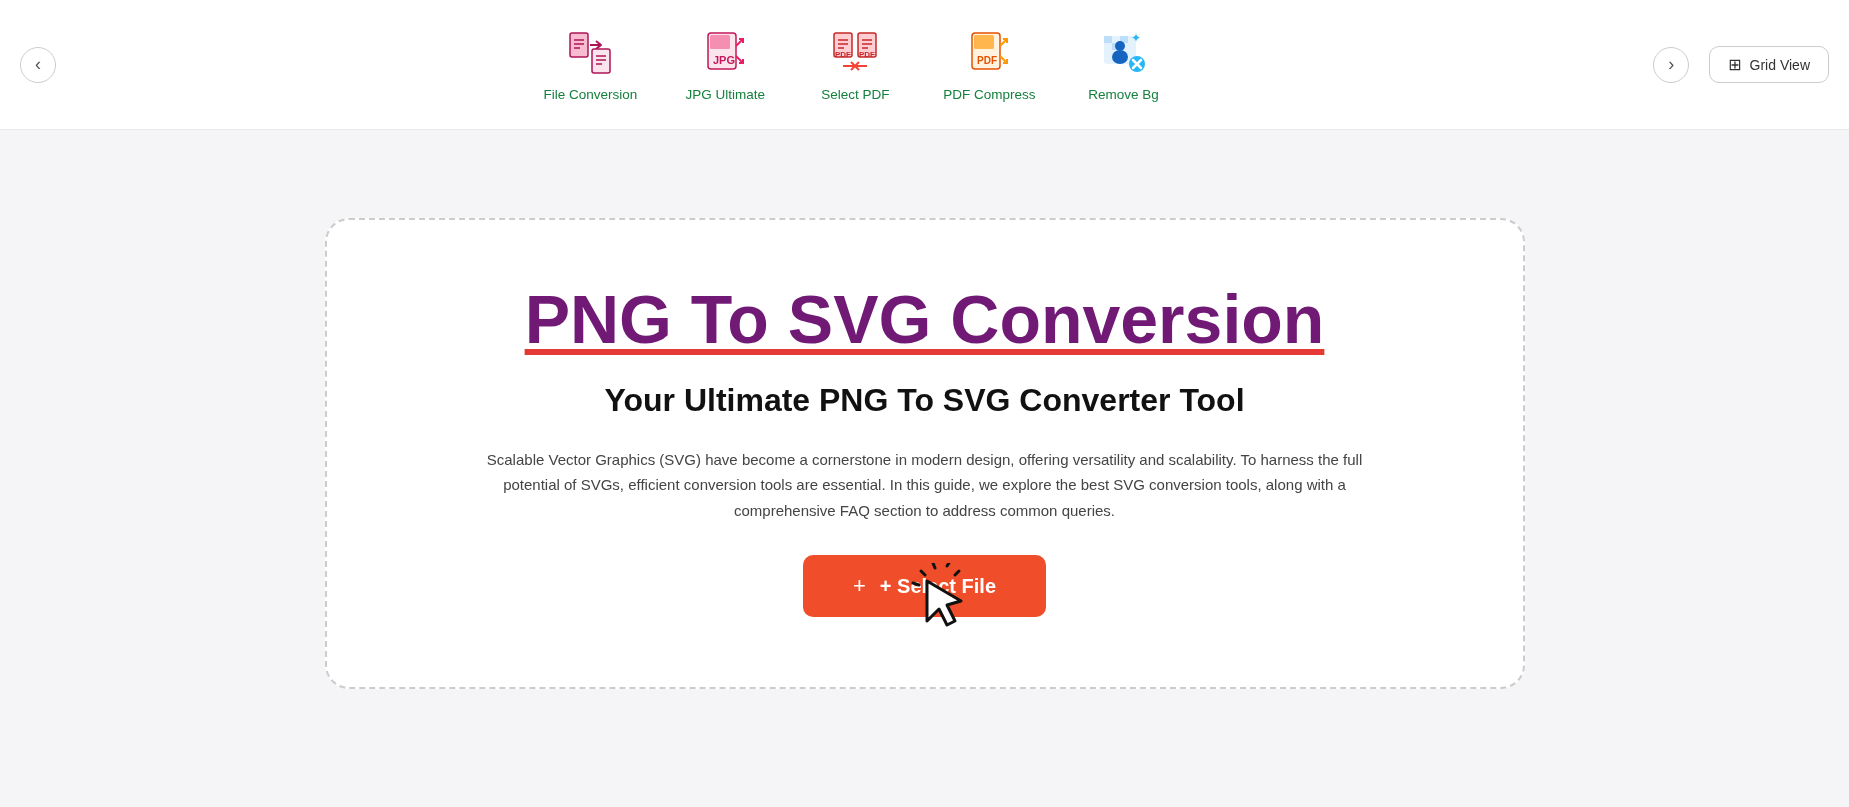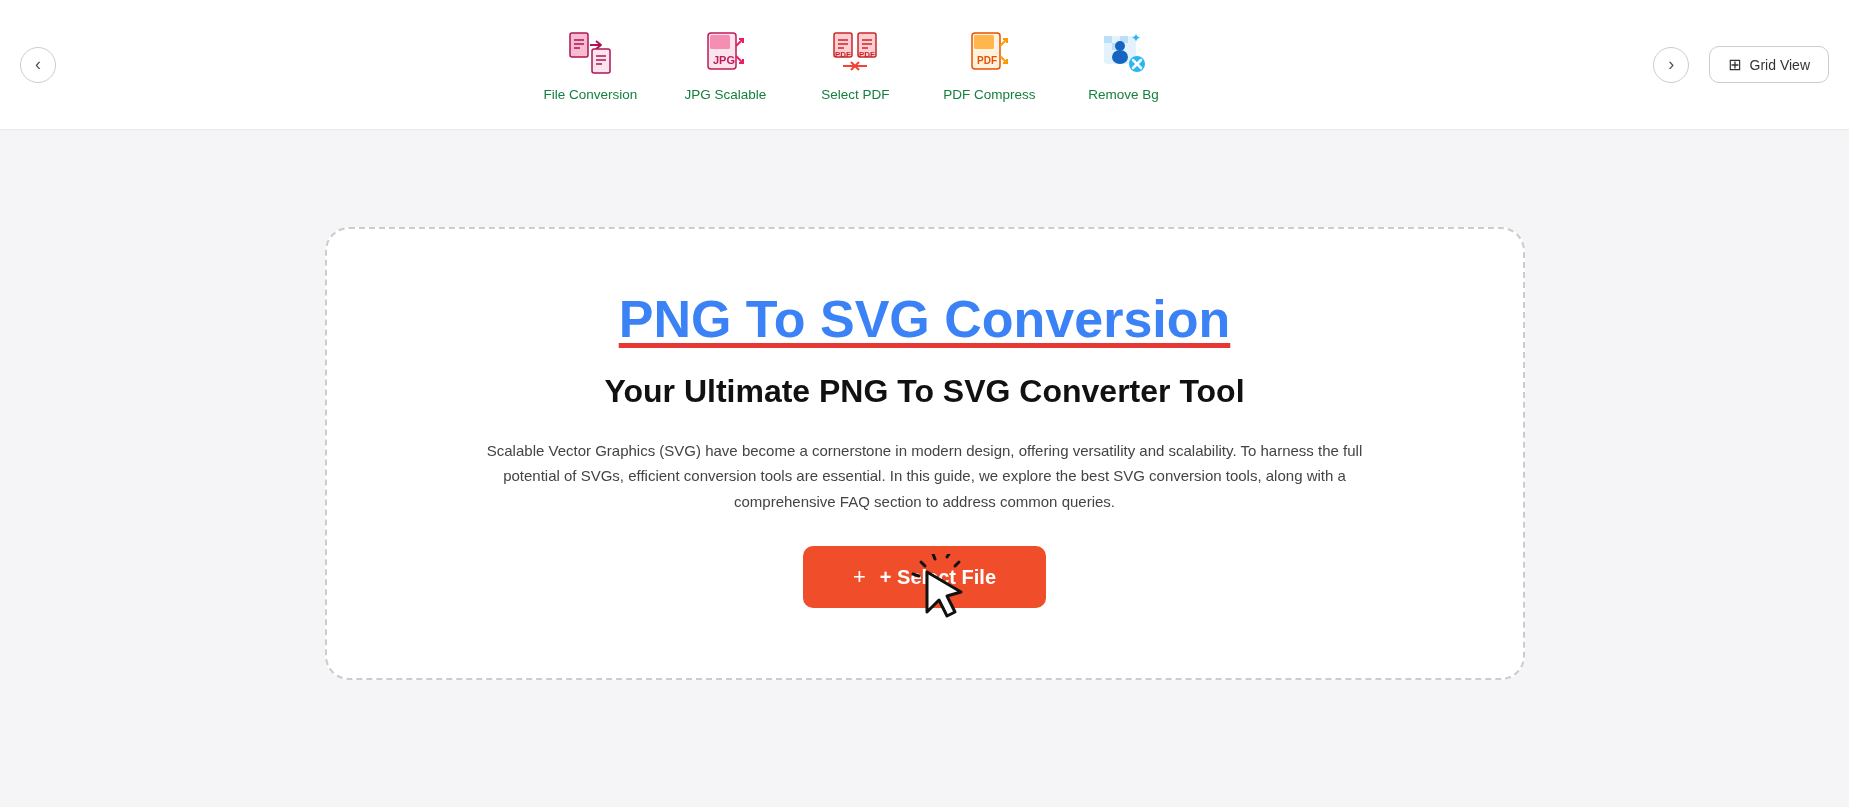--- a/index.html
+++ b/index.html
@@ -111,23 +111,23 @@
       width: 100%;
       padding: 60px 80px 70px;
       display: flex;
       flex-direction: column;
       align-items: center;
       text-align: center;
       position: relative;
     }
 
     .card-title {
-      font-size: 52px;
+      font-size: 68px;
       font-weight: 800;
-      color: #3b82f6;
+      color: #701a75;
       text-decoration: underline;
       text-decoration-color: #e53935;
       text-underline-offset: 6px;
       margin-bottom: 24px;
     }
 
     .card-subtitle {
       font-size: 32px;
       font-weight: 700;
       color: #111;
@@ -201,21 +201,21 @@
           <rect x="8" y="5" width="28" height="36" rx="3" fill="#FCE4EC" stroke="#C2185B" stroke-width="1.5"></rect>
           <rect x="10" y="7" width="20" height="14" rx="1.5" fill="#F48FB1"></rect>
           <text x="13" y="36" font-size="11" font-weight="800" fill="#C2185B" font-family="Arial">JPG</text>
 
           <line x1="36" y1="18" x2="43" y2="11" stroke="#E91E63" stroke-width="2"></line>
           <polyline points="39,11 43,11 43,15" stroke="#E91E63" stroke-width="2" fill="none"></polyline>
           <line x1="36" y1="28" x2="43" y2="35" stroke="#E91E63" stroke-width="2"></line>
           <polyline points="39,35 43,35 43,31" stroke="#E91E63" stroke-width="2" fill="none"></polyline>
         </svg>
       </div>
-      <span class="label">JPG Scalable</span>
+      <span class="label">JPG Ultimate</span>
     </div>
 
     <div class="nav-item">
       <div class="icon-wrap">
         <svg width="50" height="50" viewBox="0 0 50 50" fill="none">
           <rect x="4" y="5" width="18" height="24" rx="2" fill="#FFCDD2" stroke="#C62828" stroke-width="1.5"></rect>
           <line x1="8" y1="12" x2="18" y2="12" stroke="#C62828" stroke-width="1.5"></line>
           <line x1="8" y1="16" x2="18" y2="16" stroke="#C62828" stroke-width="1.5"></line>
           <line x1="8" y1="20" x2="14" y2="20" stroke="#C62828" stroke-width="1.5"></line>
           <text x="5" y="29" font-size="8" font-weight="800" fill="#C62828" font-family="Arial">PDF</text>

